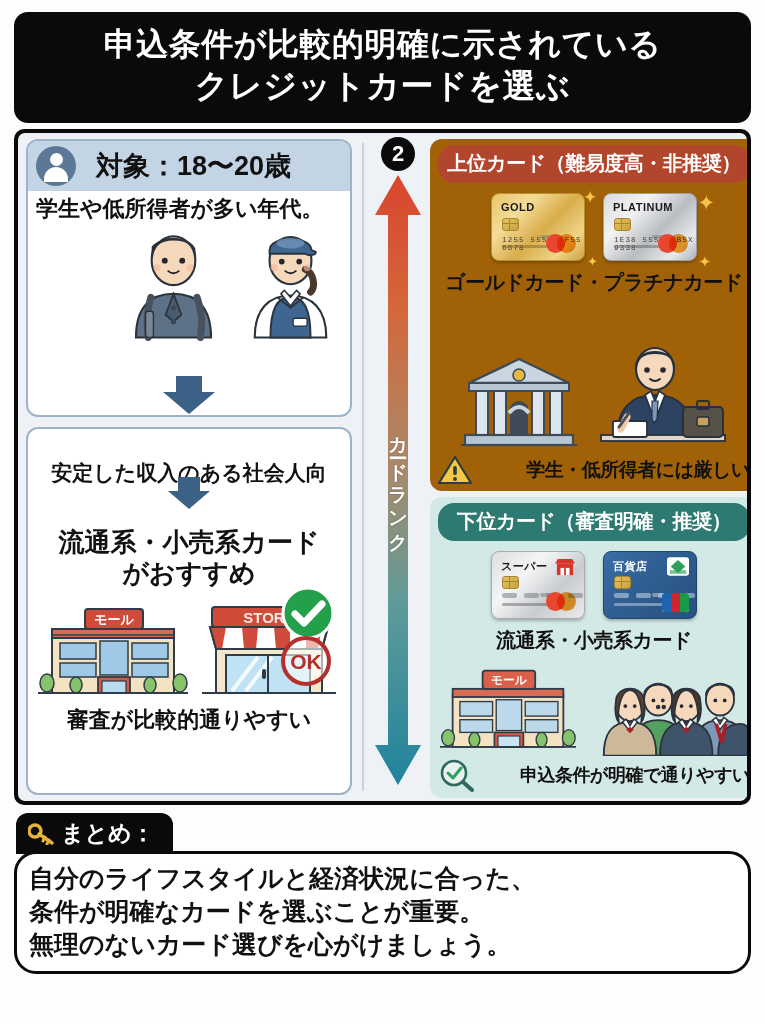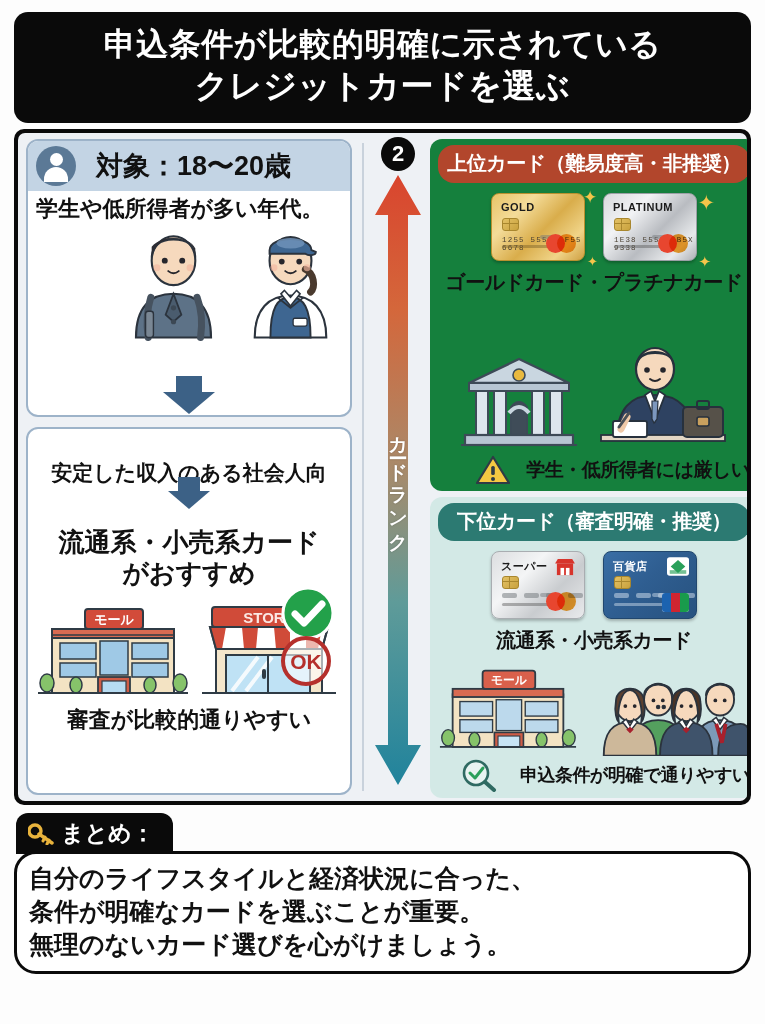--- a/index.html
+++ b/index.html
@@ -176,35 +176,35 @@
 
   
   .right-col {
     flex: 1;
     padding: 6px 8px 6px 2px;
     display: flex;
     flex-direction: column;
     gap: 6px;
   }
   .rank-box { border-radius: 12px; padding: 6px 8px 6px 8px; display:flex; flex-direction:column; }
-  .rank-box.upper { background: #15803d; flex: 0 0 352px; }
+  .rank-box.upper { background: #a16207; flex: 0 0 352px; }
   .rank-box.lower { background: #d3e9e6; flex: 1; }
   .rank-pill {
     color: #fff; font-weight: bold; font-size: 20px;
     text-align: center; border-radius: 16px;
     padding: 5px 4px 6px 4px;
     white-space: nowrap;
     letter-spacing: -0.5px;
   }
   .rank-pill.upper { background: #b2462c; }
   .rank-pill.lower { background: #2c7a72; }
   .cards-row { display:flex; justify-content: center; align-items:center; gap: 18px; margin-top: 10px; position: relative; }
   .card-caption { font-size: 20px; font-weight: bold; text-align:center; color:#111; margin-top: 8px; letter-spacing:-0.5px; white-space: nowrap;}
   .illus-row { display:flex; justify-content: center; align-items: flex-end; gap: 22px; margin-top: 4px; flex: 1; }
-  .note-row { display:flex; align-items:center; justify-content:flex-end; gap: 16px; margin-top: 2px; }
+  .note-row { display:flex; align-items:center; justify-content:space-between; gap: 16px; margin-top: 2px; }
   .note-text { font-size: 19px; font-weight: bold; color:#111; white-space: nowrap; letter-spacing:-0.5px;}
   .note-text.small { font-size: 18px; padding-left: 6px; }
 
   
   .cc { width: 94px; height: 68px; border-radius: 8px; position: relative; box-shadow: 0 2px 3px rgba(0,0,0,0.25); }
   .cc.gold { background: linear-gradient(135deg,#e8c468 0%,#f4dc99 28%,#d9ad4b 55%,#f0d488 80%,#cfa043 100%); border:1px solid #b9912f; }
   .cc.plat { background: linear-gradient(135deg,#d8dadd 0%,#f2f3f5 30%,#b9bcc1 58%,#e8eaec 82%,#aeb1b6 100%); border:1px solid #9ba0a6; }
   .cc.super { background: linear-gradient(135deg,#dcdee0 0%,#f4f5f6 35%,#c9cccf 65%,#e9eaec 100%); border:1px solid #a9adb1; }
   .cc.dept { background: linear-gradient(135deg,#3a6ea5 0%,#2f5e91 45%,#27527f 100%); border:1px solid #21476e; }
   .cc-name { position:absolute; left:9px; top:7px; font-size:11px; font-weight:bold; letter-spacing:0.5px; }

